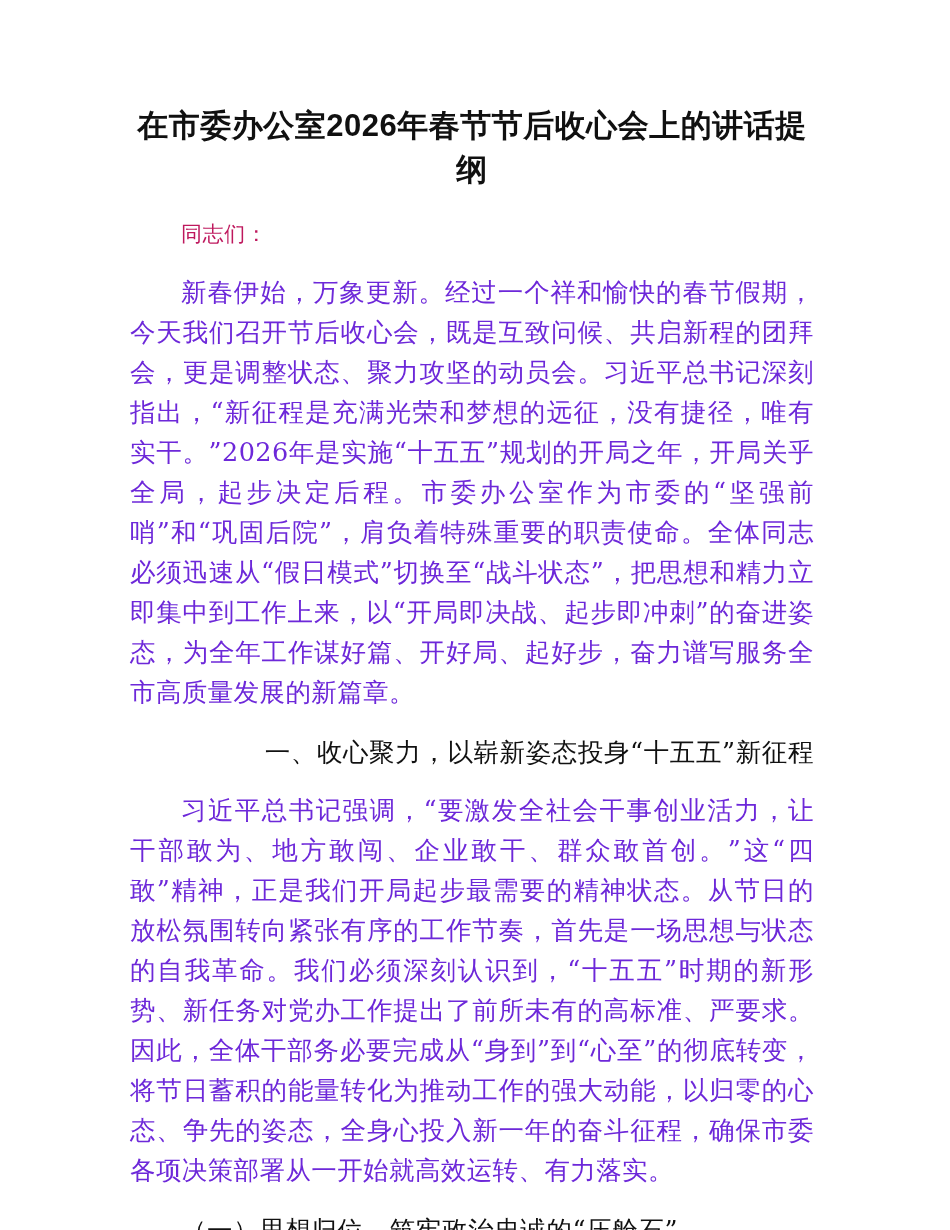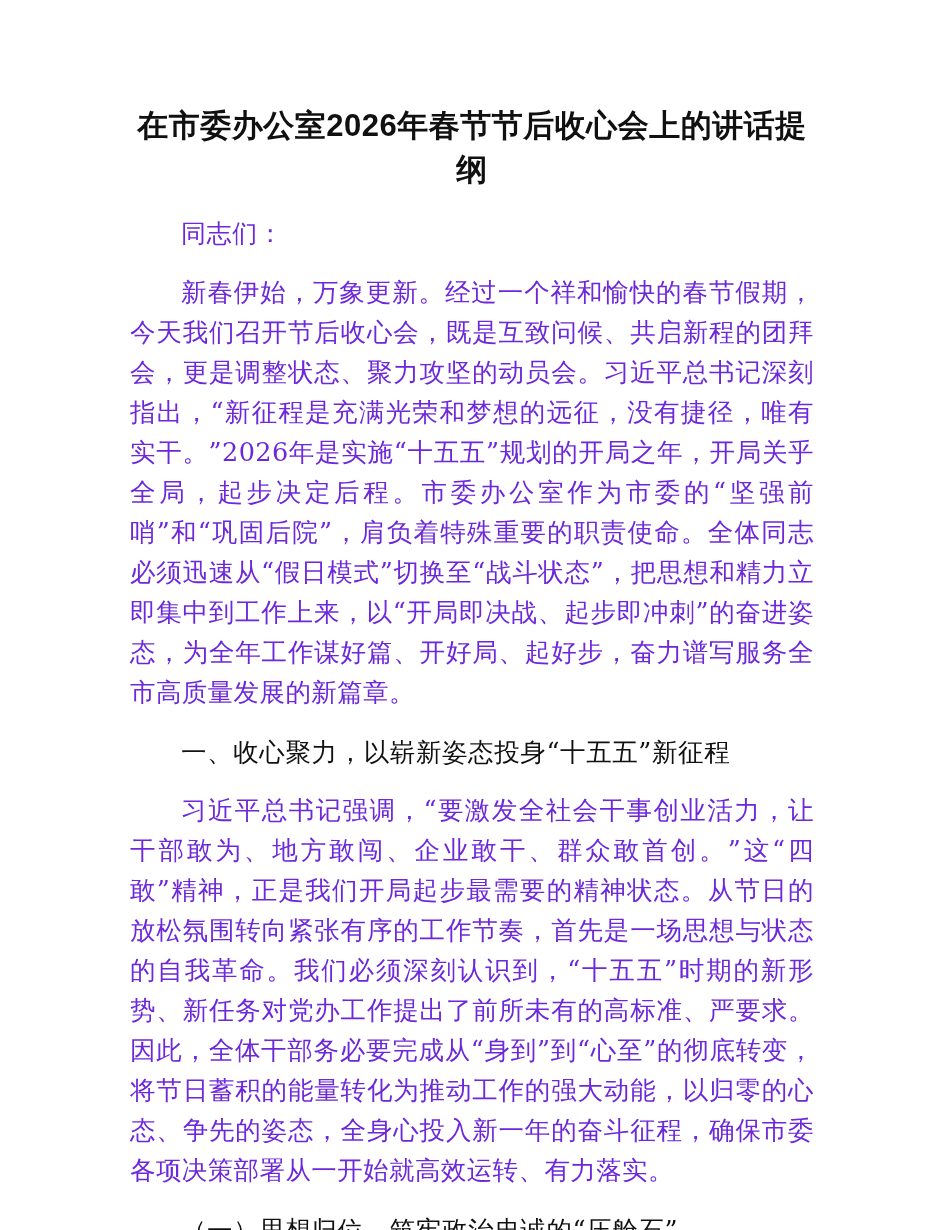--- a/index.html
+++ b/index.html
@@ -34,27 +34,27 @@
     font-size: 31px;
     line-height: 44px;
     text-align: center;
     letter-spacing: 0.5px;
     margin: 0;
     padding-top: 104px;
     color: #101010;
   }
   .salutation {
     font-family: "DejaVu Serif", "Liberation Serif", serif;
-    font-size: 25px;
+    font-size: 21px;
     line-height: 40px;
     margin: 0;
     padding-top: 22px;
     text-indent: 51px;
     letter-spacing: 0.6px;
-    color: #6d28d9;
+    color: #be185d;
   }
   .para {
     font-family: "DejaVu Serif", "Liberation Serif", serif;
     font-size: 25.5px;
     line-height: 40px;
     margin: 0;
     padding-top: 18px;
     text-indent: 51px;
     text-align: justify;
     text-justify: inter-character;
@@ -62,21 +62,21 @@
     color: #6d28d9;
     word-break: break-all;
   }
   .heading-1 {
     font-family: "DejaVu Serif", "Liberation Serif", serif;
     font-size: 25.5px;
     line-height: 40px;
     margin: 0;
     padding-top: 20px;
     text-indent: 51px;
-    text-align: left;
+    text-align: right;
     letter-spacing: 0.6px;
     font-weight: 400;
     color: #111111;
   }
   .heading-2 {
     font-family: "DejaVu Serif", "Liberation Serif", serif;
     font-size: 25.5px;
     line-height: 40px;
     margin: 0;
     padding-top: 20px;

